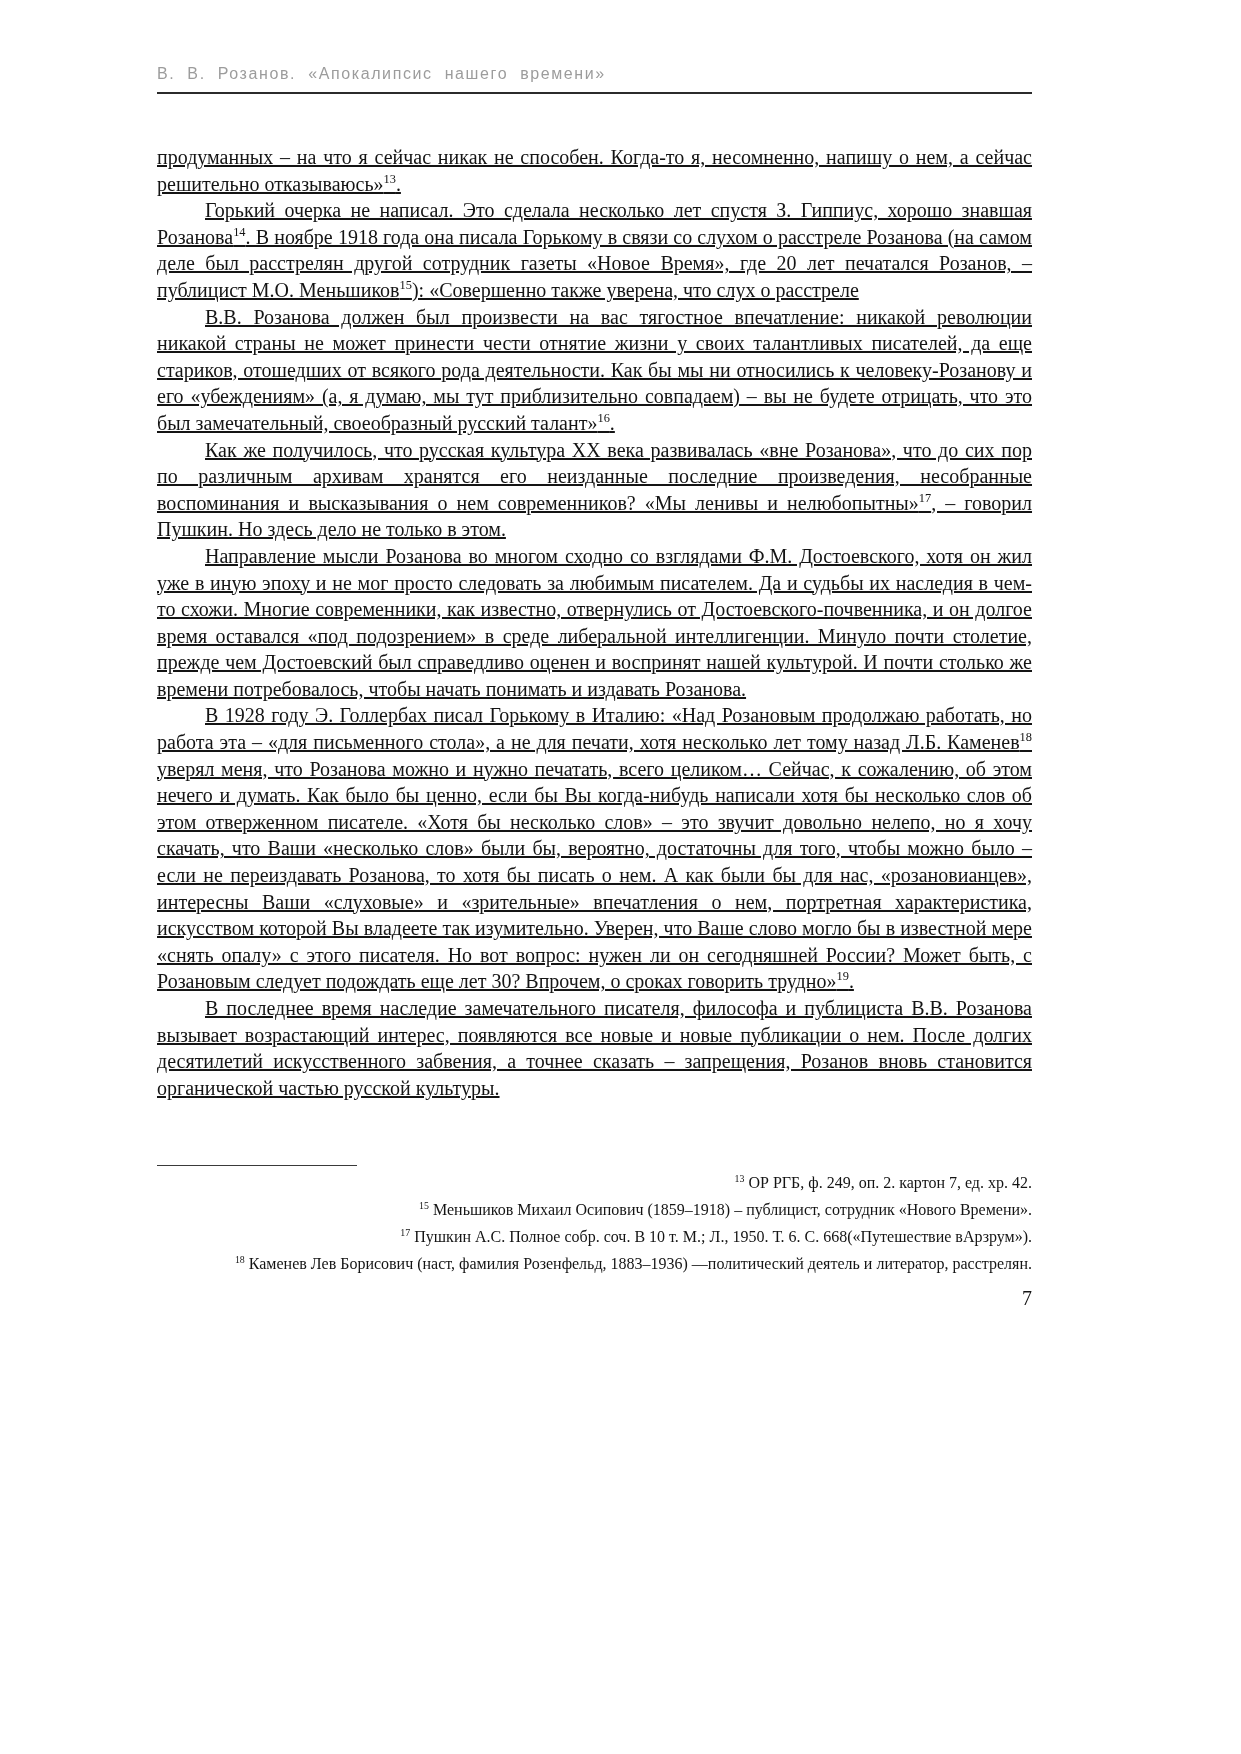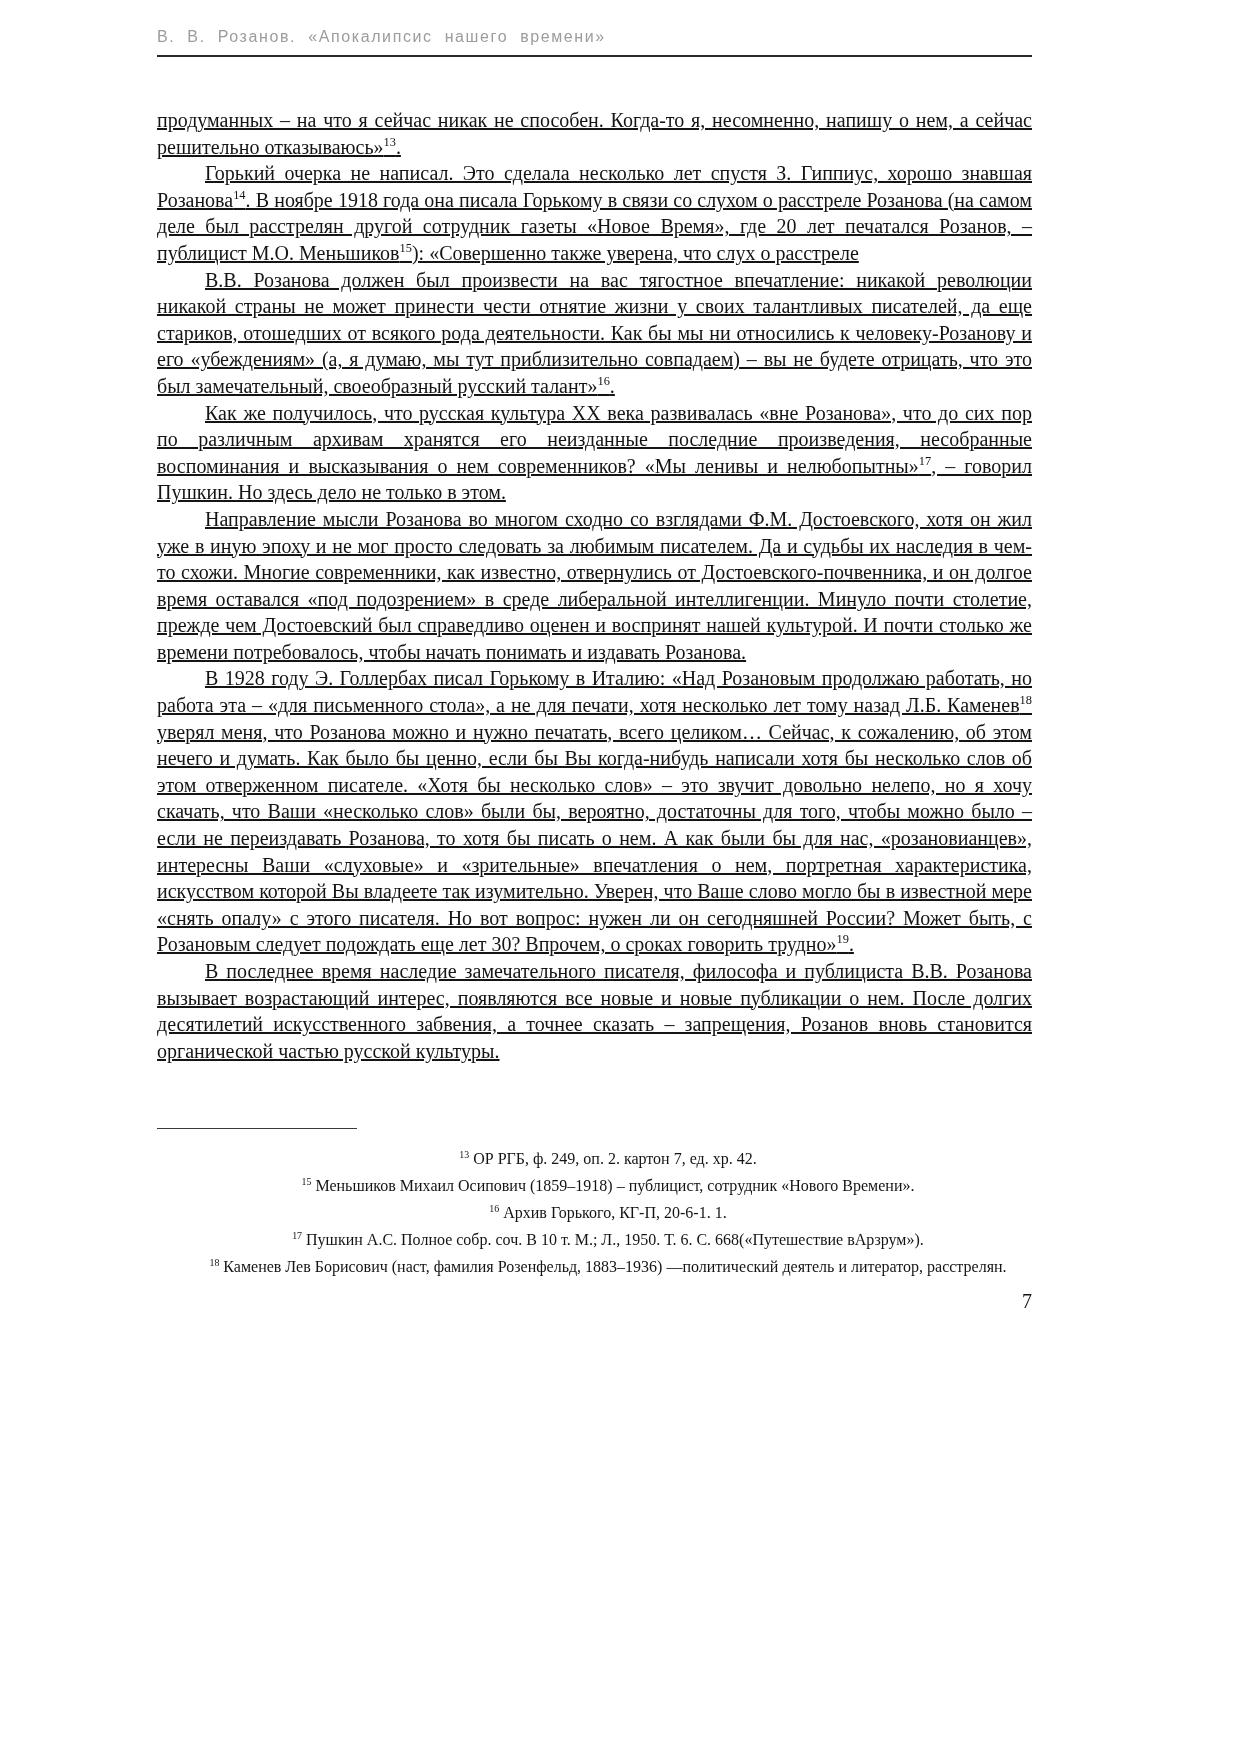--- a/index.html
+++ b/index.html
@@ -7,21 +7,21 @@
   body {
     width: 1241px;
     height: 1754px;
     position: relative;
     font-family: "Liberation Serif", serif;
     color: #141414;
   }
   .page {
     position: absolute;
     inset: 0;
-    padding: 28px 209px 0 157px;
+    padding: 65px 209px 0 157px;
     background: #ffffff;
   }
   .running-title {
     font-family: "Liberation Sans", sans-serif;
     font-size: 16px;
     color: #9c9c9c;
     letter-spacing: 1.6px;
     word-spacing: 6px;
     white-space: nowrap;
   }
@@ -42,24 +42,24 @@
     font-size: 0.62em;
     line-height: 0;
     vertical-align: super;
   }
   .footnotes-section { margin-top: 64px; }
   .footnote-rule {
     width: 200px;
     border-bottom: 1px solid #3a3a3a;
   }
   .footnotes-list {
-    margin-top: 16px;
+    margin-top: 3px;
     font-size: 16px;
     line-height: 27px;
-    text-align: center;
+    text-align: right;
   }
   .footnote { text-indent: 27px; }
   .footnote sup { margin-right: 4px; }
   .page-number {
     margin-top: 10px;
     text-align: right;
     font-size: 20px;
   }
 </style>
 </head>
@@ -80,20 +80,19 @@
       <p class="para">Направление мысли Розанова во многом сходно со взглядами Ф.М. Достоевского, хотя он жил уже в иную эпоху и не мог просто следовать за любимым писателем. Да и судьбы их наследия в чем-то схожи. Многие современники, как известно, отвернулись от Достоевского-почвенника, и он долгое время оставался «под подозрением» в среде либеральной интеллигенции. Минуло почти столетие, прежде чем Достоевский был справедливо оценен и воспринят нашей культурой. И почти столько же времени потребовалось, чтобы начать понимать и издавать Розанова.</p>
       <p class="para">В 1928 году Э. Голлербах писал Горькому в Италию: «Над Розановым продолжаю работать, но работа эта – «для письменного стола», а не для печати, хотя несколько лет тому назад Л.Б. Каменев<sup>18</sup> уверял меня, что Розанова можно и нужно печатать, всего целиком… Сейчас, к сожалению, об этом нечего и думать. Как было бы ценно, если бы Вы когда-нибудь написали хотя бы несколько слов об этом отверженном писателе. «Хотя бы несколько слов» – это звучит довольно нелепо, но я хочу скачать, что Ваши «несколько слов» были бы, вероятно, достаточны для того, чтобы можно было – если не переиздавать Розанова, то хотя бы писать о нем. А как были бы для нас, «розановианцев», интересны Ваши «слуховые» и «зрительные» впечатления о нем, портретная характеристика, искусством которой Вы владеете так изумительно. Уверен, что Ваше слово могло бы в известной мере «снять опалу» с этого писателя. Но вот вопрос: нужен ли он сегодняшней России? Может быть, с Розановым следует подождать еще лет 30? Впрочем, о сроках говорить трудно»<sup>19</sup>.</p>
       <p class="para">В последнее время наследие замечательного писателя, философа и публициста В.В. Розанова вызывает возрастающий интерес, появляются все новые и новые публикации о нем. После долгих десятилетий искусственного забвения, а точнее сказать – запрещения, Розанов вновь становится органической частью русской культуры.</p>
     </main>
 
   <footer class="footnotes-section">
     <div class="footnote-rule"></div>
     <div class="footnotes-list">
         <p class="footnote"><sup>13</sup>ОР РГБ, ф. 249, оп. 2. картон 7, ед. хр. 42.</p>
         <p class="footnote"><sup>15</sup>Меньшиков Михаил Осипович (1859–1918) – публицист, сотрудник «Нового Времени».</p>
-        <p class="footnote"><sup>16</sup>Архив Горького, КГ-П, 20-6-1. 1.</p>
         <p class="footnote"><sup>17</sup>Пушкин А.С. Полное собр. соч. В 10 т. М.; Л., 1950. Т. 6. С. 668(«Путешествие вАрзрум»).</p>
         <p class="footnote"><sup>18</sup>Каменев Лев Борисович (наст, фамилия Розенфельд, 1883–1936) —политический деятель и литератор, расстрелян.</p>
       </div>
     <div class="page-number">7</div>
   </footer>
 
 </div>
 
 </body></html>

